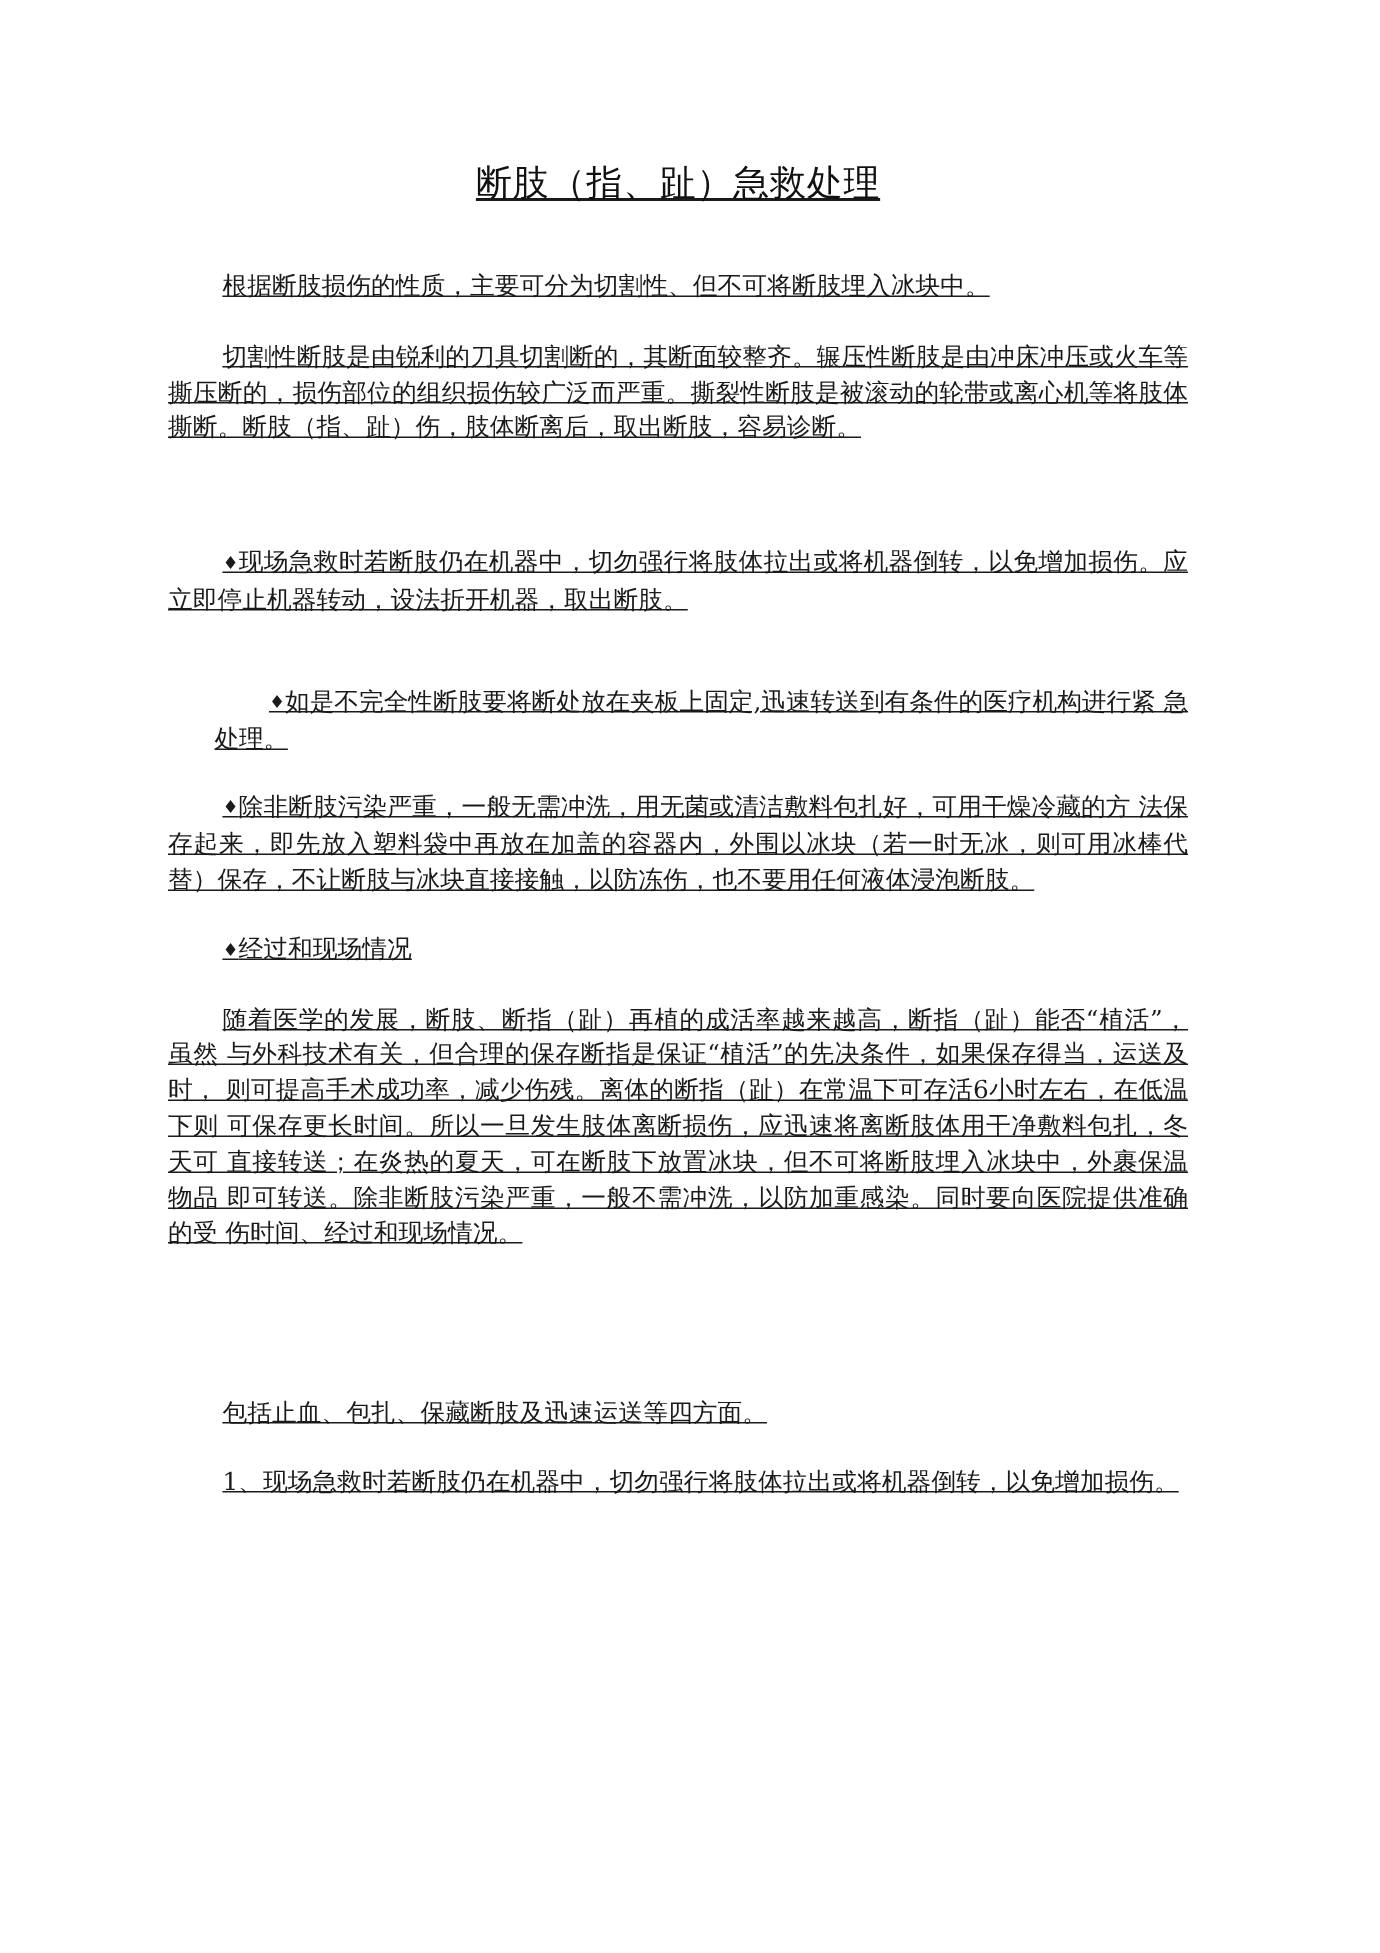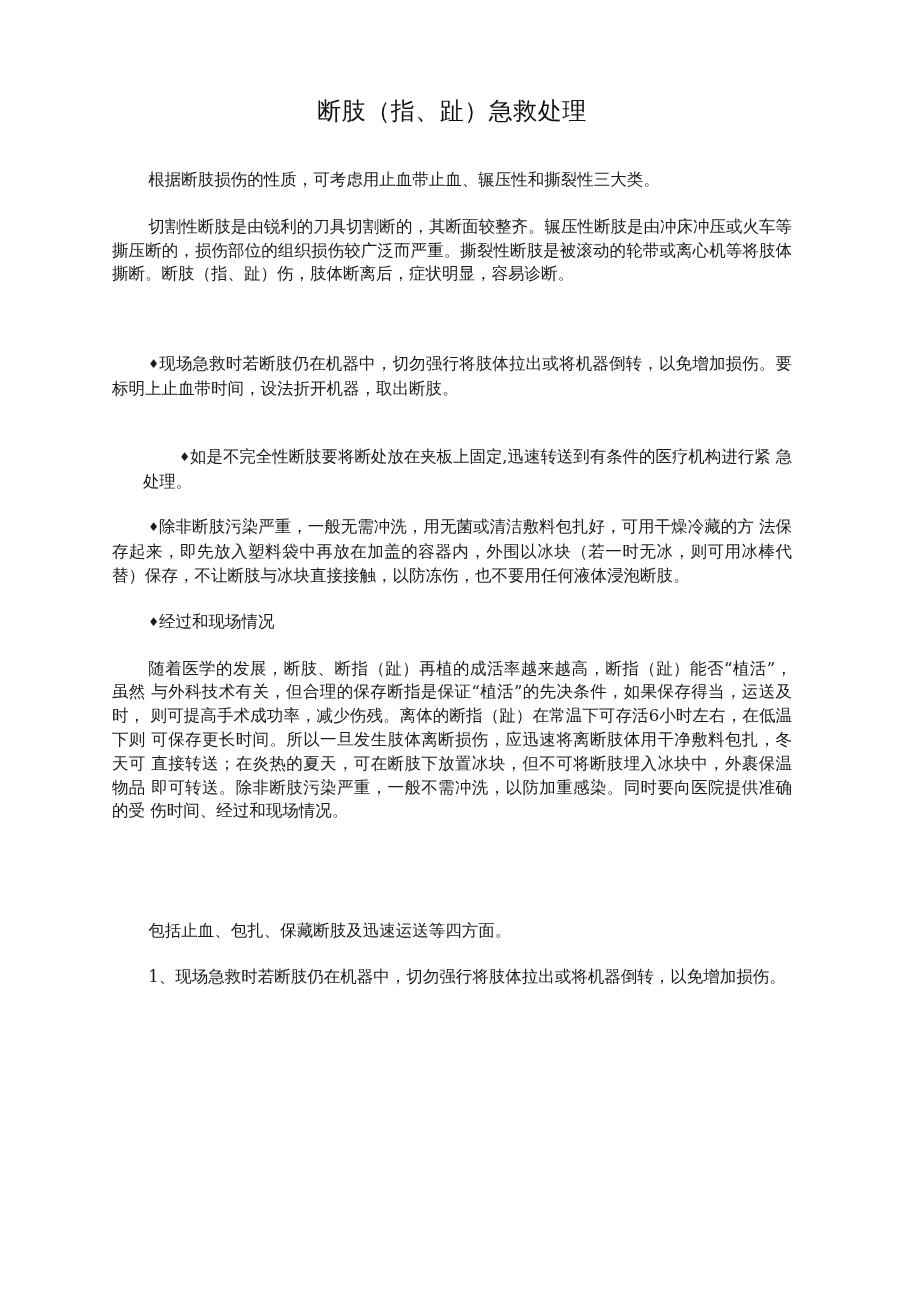--- a/index.html
+++ b/index.html
@@ -21,22 +21,23 @@
     height: 1302px;
     margin: 0 auto;
     background: #ffffff;
     overflow: hidden;
     box-sizing: border-box;
   }
 
   .content {
     position: absolute;
     left: 112px;
-    top: 0;
+    top: 11px;
     width: 680px;
+    text-decoration: underline;
   }
 
   .doc-title {
     margin: 0;
     padding: 0;
     text-align: center;
     font-weight: normal;
     font-size: 24px;
     line-height: 30px;
     letter-spacing: 0.5px;
@@ -84,35 +85,35 @@
 </head>
 <body>
 
 <div class="page">
   <div class="content">
 
     <h1 class="doc-title">断肢（指、趾）急救处理</h1>
 
     <div class="gap-lead"></div>
 
-    <p class="para indent">根据断肢损伤的性质，可考虑用止血带止血、辗压性和撕裂性三大类。</p>
+    <p class="para indent">根据断肢损伤的性质，主要可分为切割性、但不可将断肢埋入冰块中。</p>
 
     <div class="gap-para"></div>
 
-    <p class="para indent">切割性断肢是由锐利的刀具切割断的，其断面较整齐。辗压性断肢是由冲床冲压或火车等撕压断的，损伤部位的组织损伤较广泛而严重。撕裂性断肢是被滚动的轮带或离心机等将肢体撕断。断肢（指、趾）伤，肢体断离后，症状明显，容易诊断。</p>
+    <p class="para indent">切割性断肢是由锐利的刀具切割断的，其断面较整齐。辗压性断肢是由冲床冲压或火车等撕压断的，损伤部位的组织损伤较广泛而严重。撕裂性断肢是被滚动的轮带或离心机等将肢体撕断。断肢（指、趾）伤，肢体断离后，取出断肢，容易诊断。</p>
 
     <div class="gap-section"></div>
 
 
     <div class="gap-item"></div>
 
 
     <div class="gap-item"></div>
 
-    <p class="para indent-bullet"><span class="bullet-mark">♦</span><span>现场急救时若断肢仍在机器中，切勿强行将肢体拉出或将机器倒转，以免增加损伤。要标明上止血带时间，设法折开机器，取出断肢。</span></p>
+    <p class="para indent-bullet"><span class="bullet-mark">♦</span><span>现场急救时若断肢仍在机器中，切勿强行将肢体拉出或将机器倒转，以免增加损伤。应立即停止机器转动，设法折开机器，取出断肢。</span></p>
 
     <div class="gap-item"></div>
 
 
     <div class="gap-item"></div>
 
     <p class="para indent-bullet tight"><span class="bullet-mark">♦</span><span>如是不完全性断肢要将断处放在夹板上固定,迅速转送到有条件的医疗机构进行紧 急处理。</span></p>
 
     <div class="gap-item"></div>
 

